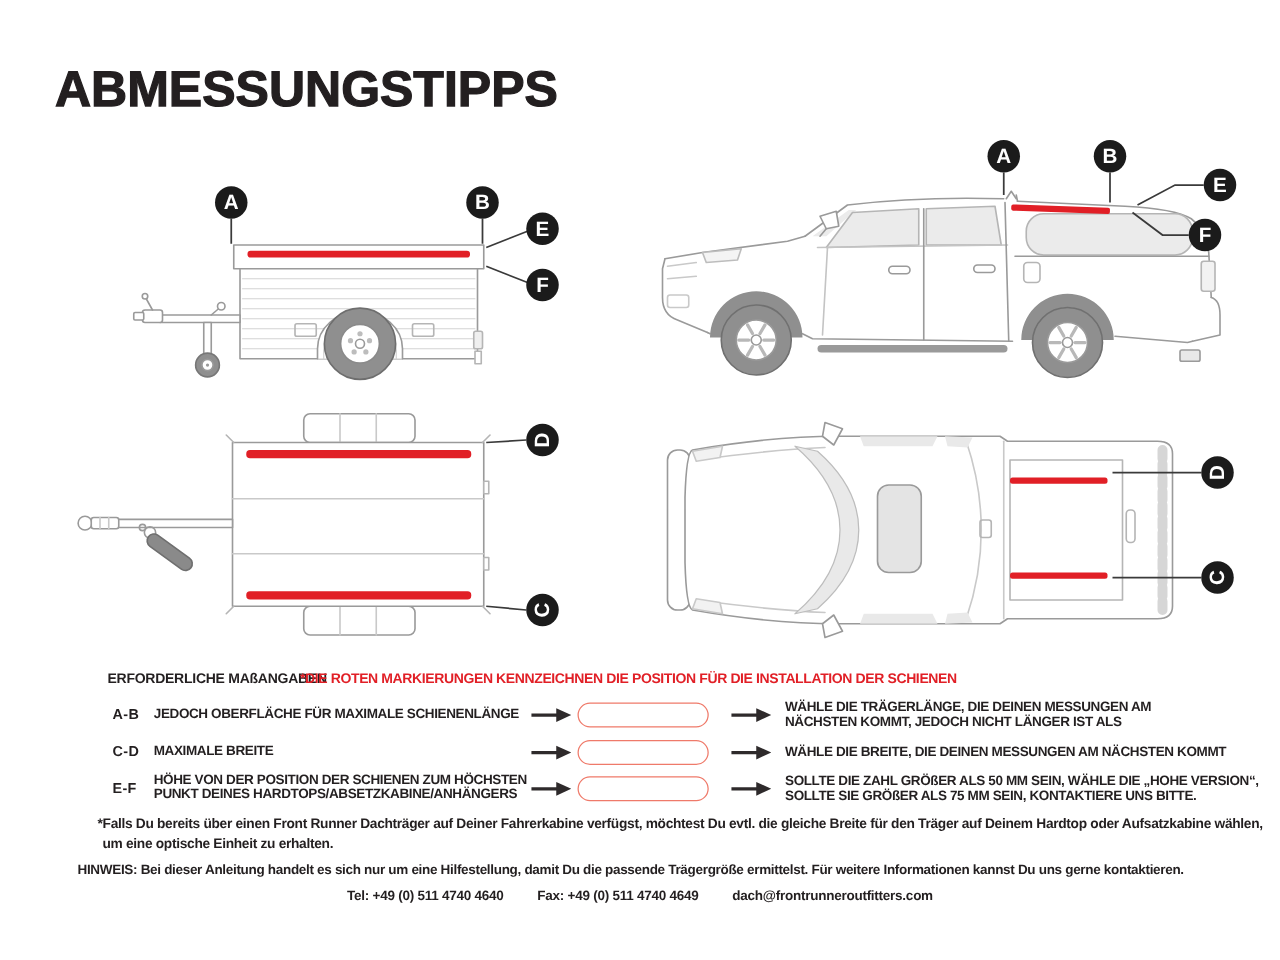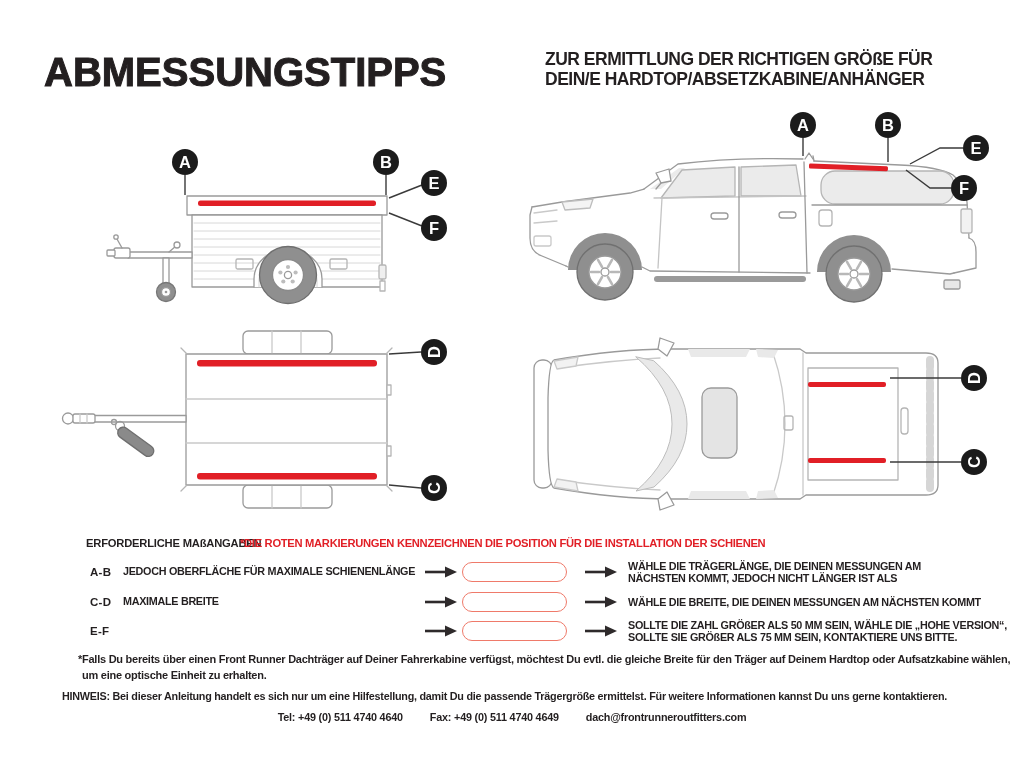--- a/index.html
+++ b/index.html
@@ -29,24 +29,20 @@
   .fn .l2{padding-left:4px;}
   .hinweis{left:62px;top:690px;font-size:10.8px;font-weight:bold;letter-spacing:-0.25px;white-space:nowrap;}
   .footer{left:0;top:711px;width:1024px;display:flex;justify-content:center;gap:27px;font-size:10.8px;font-weight:bold;letter-spacing:-0.2px;}
 </style>
 </head>
 <body>
 
 <div class="page">
 
   <div class="abs title">ABMESSUNGSTIPPS</div>
-  <div class="abs subtitle">
-    <div>ZUR ERMITTLUNG DER RICHTIGEN GRÖßE FÜR</div>
-    <div>DEIN/E HARDTOP/ABSETZKABINE/ANHÄNGER</div>
-  </div>
 
   <div class="diag" style="left:30px;top:135px;">
     <svg width="440" height="185" viewBox="0 0 440 185">
       <g stroke="#9a9a9a" stroke-width="1.3" fill="none" stroke-linejoin="round" stroke-linecap="round">
 
         <rect x="157" y="61" width="200" height="19" fill="#fff"></rect>
 
         <rect x="162" y="80" width="190" height="72" fill="#fff"></rect>
         <g stroke="#d4d4d4" stroke-width="0.9">
           <line x1="164" y1="88" x2="350" y2="88"></line>
@@ -372,20 +368,24 @@
         <line x1="0" y1="6" x2="22" y2="6" stroke="#2e2a2b" stroke-width="2.6"></line>
         <polygon points="20,0.5 32,6 20,11.5" fill="#2e2a2b"></polygon>
       </svg>
     <div class="mr-result">
       <div class="nowrap">WÄHLE DIE BREITE, DIE DEINEN MESSUNGEN AM NÄCHSTEN KOMMT</div>
     </div>
   </div>
 
   <div class="m-row" style="top:615px;">
     <div class="mr-key">E-F</div>
+    <div class="mr-desc">
+      <div class="nowrap">HÖHE VON DER POSITION DER SCHIENEN ZUM HÖCHSTEN</div>
+      <div class="nowrap">PUNKT DEINES HARDTOPS/ABSETZKABINE/ANHÄNGERS</div>
+    </div>
     <svg class="mr-arrow a1" width="32" height="12" viewBox="0 0 32 12">
         <line x1="0" y1="6" x2="22" y2="6" stroke="#2e2a2b" stroke-width="2.6"></line>
         <polygon points="20,0.5 32,6 20,11.5" fill="#2e2a2b"></polygon>
       </svg>
     <div class="mr-pill"></div>
     <svg class="mr-arrow a2" width="32" height="12" viewBox="0 0 32 12">
         <line x1="0" y1="6" x2="22" y2="6" stroke="#2e2a2b" stroke-width="2.6"></line>
         <polygon points="20,0.5 32,6 20,11.5" fill="#2e2a2b"></polygon>
       </svg>
     <div class="mr-result">

